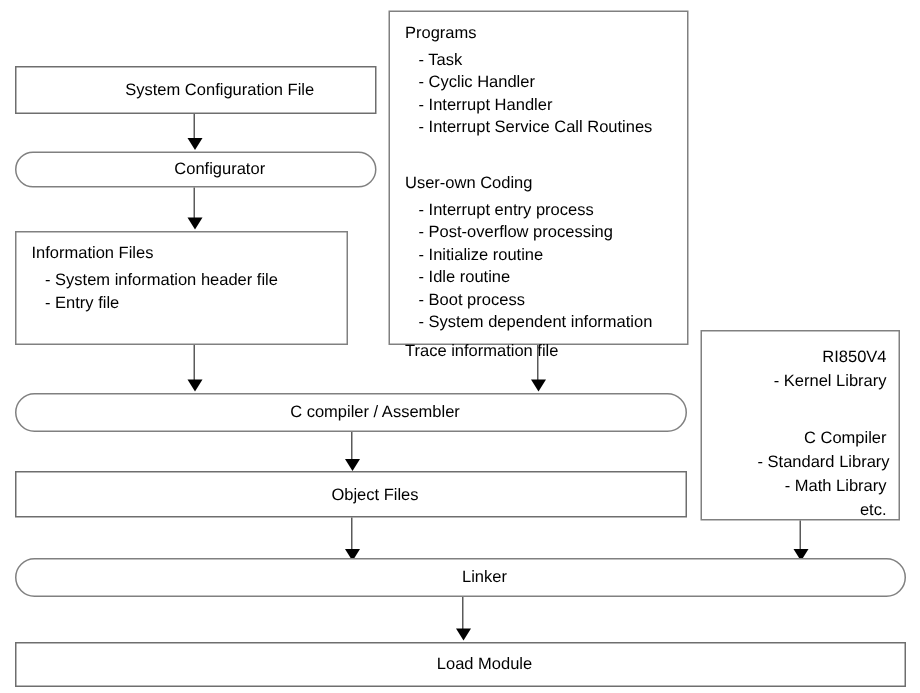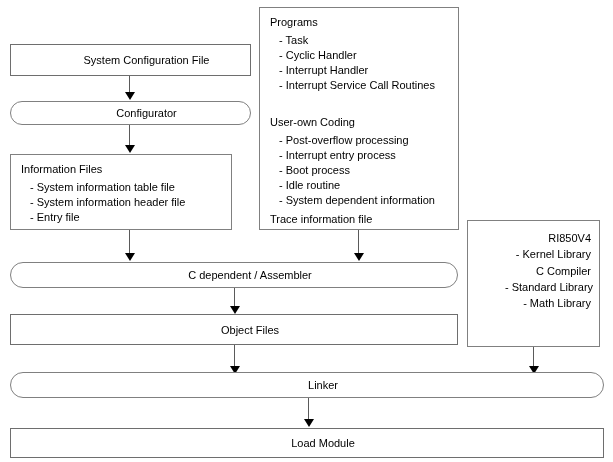--- a/index.html
+++ b/index.html
@@ -59,21 +59,21 @@
   .rlistbox .heading {
     margin: 0;
     line-height: 16px;
     white-space: nowrap;
   }
   .rlistbox .bullet {
     margin: 0 0 0 27px;
     line-height: 16px;
     white-space: nowrap;
   }
-  .rlistbox .heading.spaced { margin-top: 1px; }
+  .rlistbox .heading.spaced { margin-top: 22px; }
   .rlistbox .etc {
     margin: 0 0 0 5px;
     line-height: 16px;
     white-space: nowrap;
   }
   .arrow-line {
     position: absolute;
     width: 1px;
     background: #5a5a5a;
   }
@@ -101,59 +101,60 @@
 
   <div class="node stadium centered" style="left:10px; top:101px; width:241px; height:24px;">
     <span class="label">Configurator</span>
   </div>
 
   <div class="arrow-line" style="left:129px; top:125px; height:21px;"></div>
   <div class="arrow-head" style="left:125px; top:145px;"></div>
 
   <div class="node listbox" style="left:10px; top:154px; width:222px; height:76px;">
     <div class="heading">Information Files</div>
-    <div class="bullet">- System information table file</div>
     <div class="bullet">- System information header file</div>
     <div class="bullet">- Entry file</div>
   </div>
 
   <div class="arrow-line" style="left:129px; top:230px; height:24px;"></div>
   <div class="arrow-head" style="left:125px; top:253px;"></div>
 
   <div class="node listbox" style="left:259px; top:7px; width:200px; height:223px;">
     <div class="heading">Programs</div>
     <div class="bullet">- Task</div>
     <div class="bullet">- Cyclic Handler</div>
     <div class="bullet">- Interrupt Handler</div>
     <div class="bullet">- Interrupt Service Call Routines</div>
     <div class="heading spaced">User-own Coding</div>
+    <div class="bullet">- Interrupt entry process</div>
     <div class="bullet">- Post-overflow processing</div>
-    <div class="bullet">- Interrupt entry process</div>
+    <div class="bullet">- Initialize routine</div>
+    <div class="bullet">- Idle routine</div>
     <div class="bullet">- Boot process</div>
-    <div class="bullet">- Idle routine</div>
     <div class="bullet">- System dependent information</div>
     <div class="plainline">Trace information file</div>
   </div>
 
   <div class="arrow-line" style="left:358px; top:230px; height:24px;"></div>
   <div class="arrow-head" style="left:354px; top:253px;"></div>
 
   <div class="node rlistbox" style="left:467px; top:220px; width:133px; height:127px;text-align:right;">
     <div class="heading">RI850V4</div>
     <div class="bullet">- Kernel Library</div>
     <div class="heading spaced">C Compiler</div>
     <div class="bullet">- Standard Library</div>
     <div class="bullet">- Math Library</div>
+    <div class="etc">etc.</div>
   </div>
 
   <div class="arrow-line" style="left:533px; top:347px; height:22px;"></div>
   <div class="arrow-head" style="left:529px; top:366px;"></div>
 
   <div class="node stadium centered" style="left:10px; top:262px; width:448px; height:26px;">
-    <span class="label">C dependent / Assembler</span>
+    <span class="label">C compiler / Assembler</span>
   </div>
 
   <div class="arrow-line" style="left:234px; top:288px; height:20px;"></div>
   <div class="arrow-head" style="left:230px; top:306px;"></div>
 
   <div class="node rect-dark centered" style="left:10px; top:314px; width:448px; height:31px;text-align:center;">
     <span class="label">Object Files</span>
   </div>
 
   <div class="arrow-line" style="left:234px; top:345px; height:24px;"></div>

